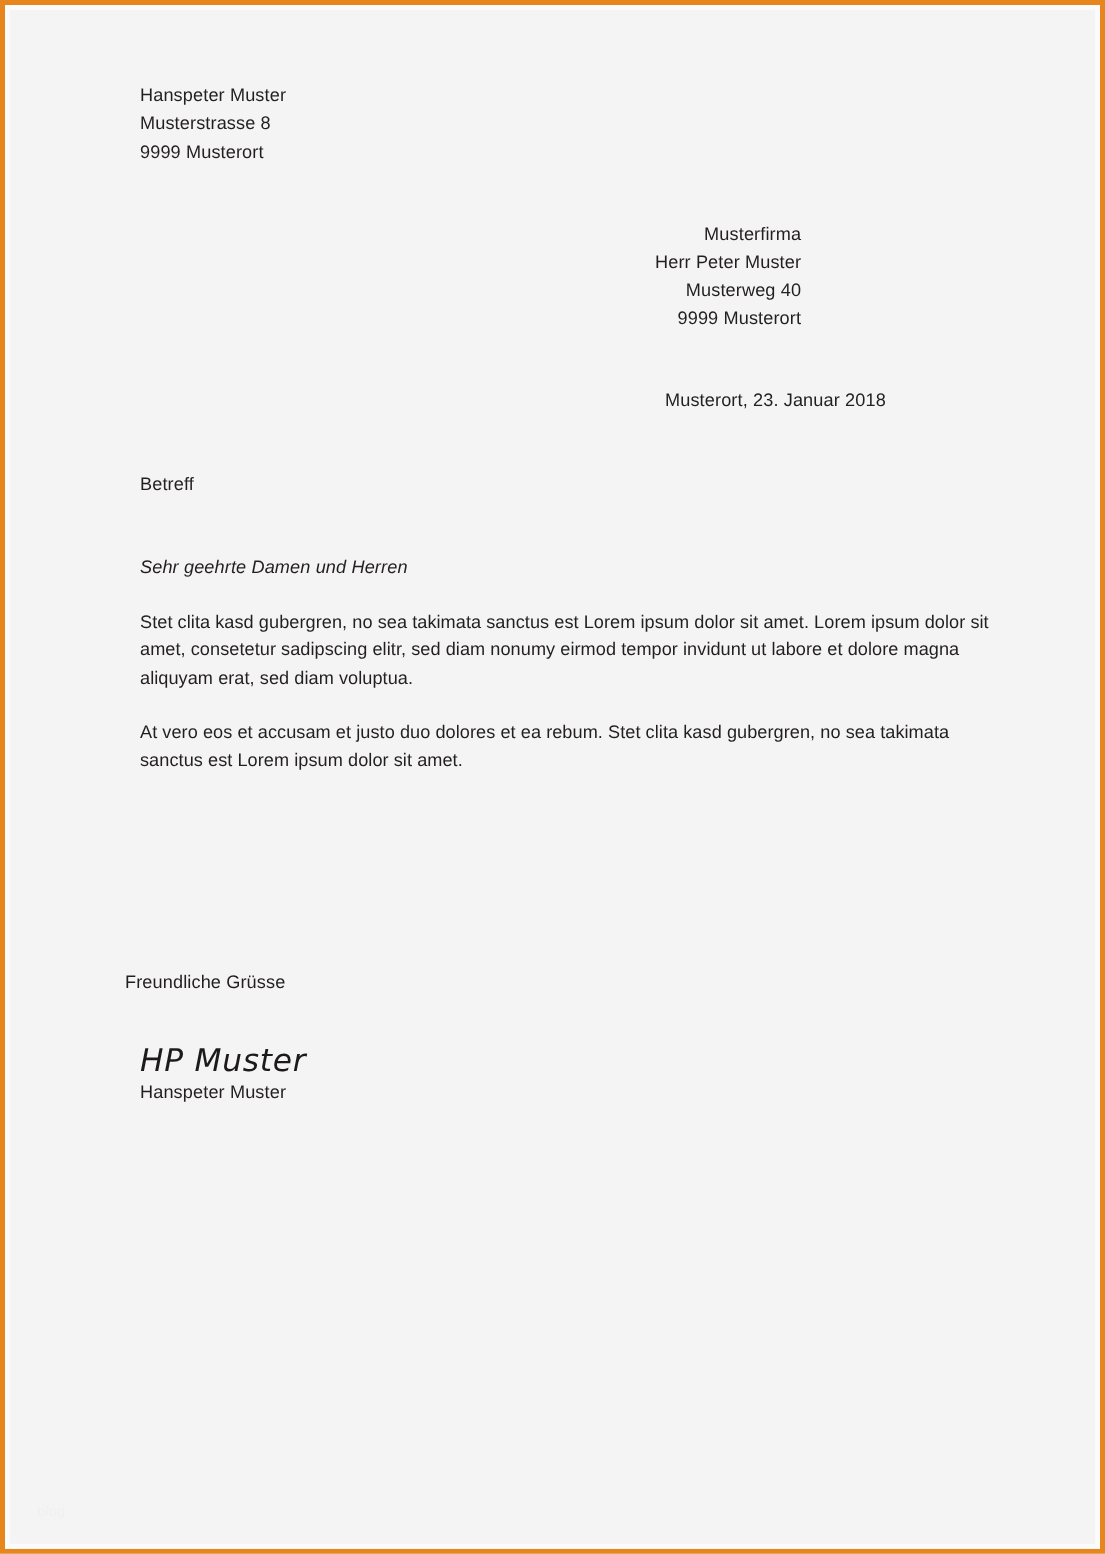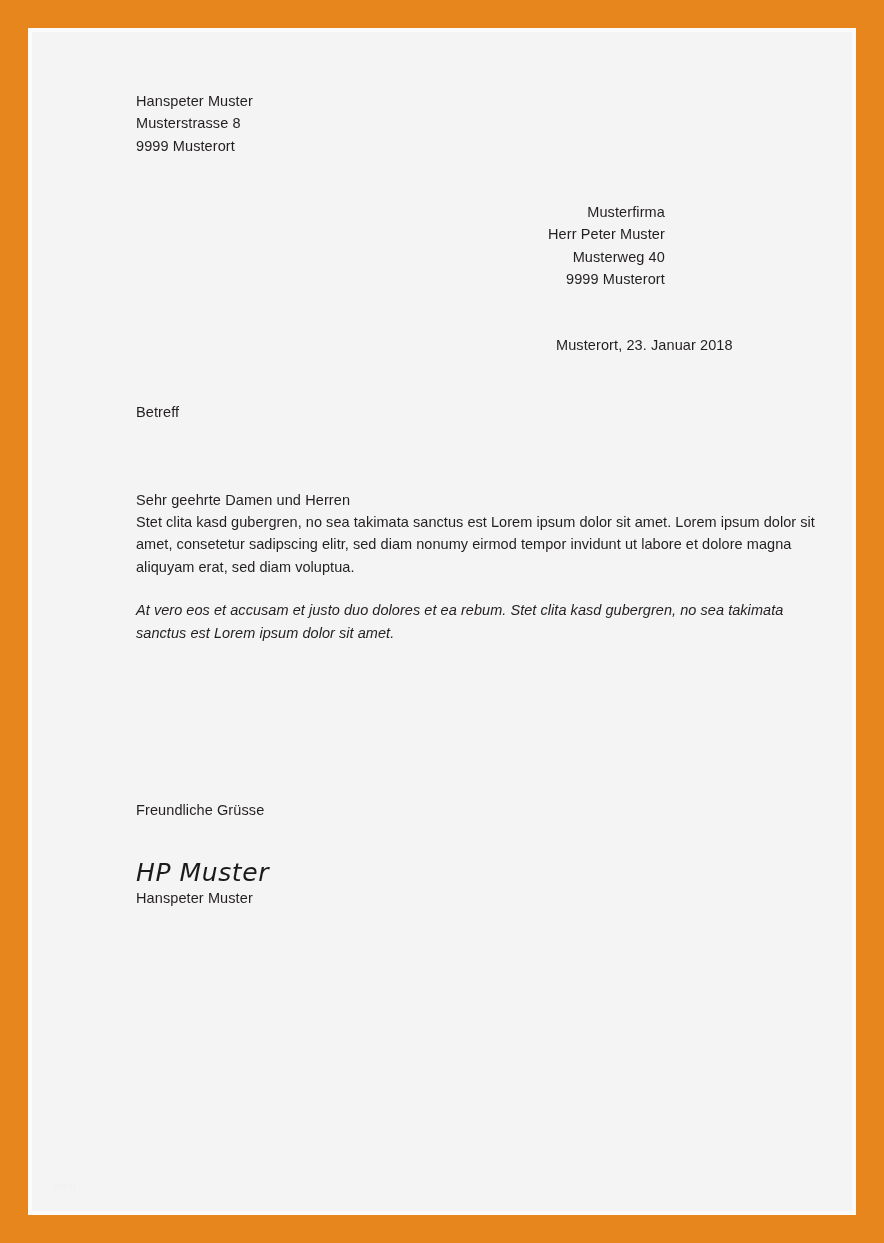--- a/index.html
+++ b/index.html
@@ -14,21 +14,21 @@
     -webkit-font-smoothing: antialiased;
   }
 
   
   .page-frame {
     position: relative;
     width: 884px;
     height: 1243px;
     box-sizing: border-box;
     background: #e8861e;
-    padding: 28px;
+    padding: 4px;
   }
   .page-sheet {
     position: relative;
     width: 100%;
     height: 100%;
     box-sizing: border-box;
     background: #f4f4f4;
     border: 4px solid #fbfbfb;
     overflow: hidden;
   }
@@ -81,44 +81,44 @@
   .subject-text {
     font-size: 14.5px;
     line-height: 22.4px;
     font-weight: normal;
     letter-spacing: 0.1px;
   }
 
   
   .salutation-block {
     left: 104px;
-    top: 457px;
+    top: 435px;
+    font-style: italic;
   }
 
   
   .body-block {
     left: 104px;
     top: 479px;
     width: 700px;
   }
   .paragraph {
     font-size: 14.5px;
     line-height: 22.4px;
     letter-spacing: 0.05px;
     margin: 0 0 21px 0;
     text-align: left;
   }
   .paragraph:last-child {
     margin-bottom: 0;
-    font-style: italic;
   }
 
   
   .closing-block {
-    left: 104px;
+    left: 92px;
     top: 767px;
   }
 
   
   .signature-block {
     left: 104px;
     top: 813px;
     margin-top: 12px;
   }
   .signature-text {

